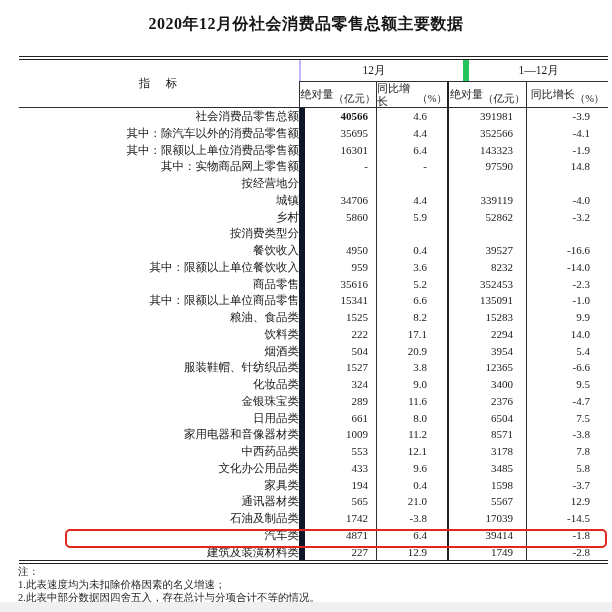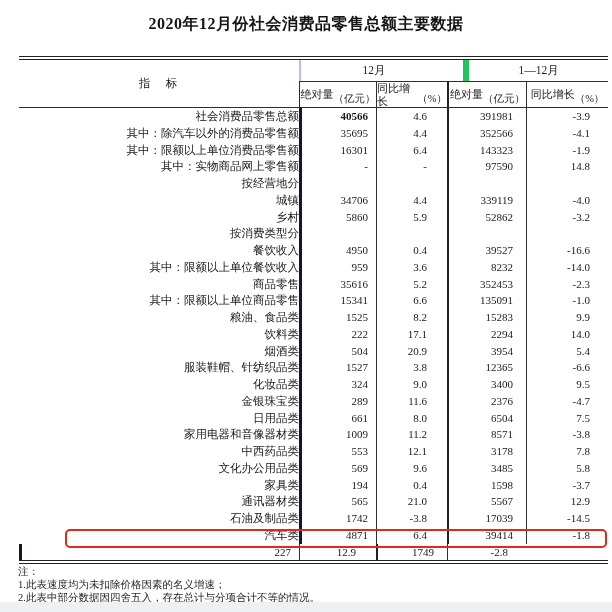--- a/index.html
+++ b/index.html
@@ -45,21 +45,21 @@
     font-size:11.5px;
   }
   .ind-0{padding-left:2px;}
   .ind-1{padding-left:14px;}
   .ind-1_5{padding-left:19px;}
   .ind-2{padding-left:27px;}
   .ind-3{padding-left:53px;}
   .num{
     text-align:right;line-height:16.75px;font-size:11px;white-space:nowrap;
   }
-  .c1{border-left:3px solid #0f172a;padding-right:8px;}
+  .c1{border-left:6px solid #0f172a;padding-right:8px;}
   .c2{border-left:1px solid #2e2e2e;padding-right:20px;}
   .c3{border-left:2px solid #222;padding-right:13px;padding-left:7px;}
   .c4{border-left:1px solid #2e2e2e;padding-right:18px;font-family:Liberation Serif, serif;}
   .bold{font-weight:bold;}
   .hl-box{
     position:absolute;left:46px;width:542px;height:19px;
     border:2px solid #e0281e;border-radius:5px;
     pointer-events:none;box-sizing:border-box;
   }
   .notes{
@@ -200,21 +200,21 @@
         <div class="cell num c1">1009</div>
         <div class="cell num c2">11.2</div>
         <div class="cell num c3">8571</div>
         <div class="cell num c4">-3.8</div>
         <div class="cell lbl ind-3">中西药品类</div>
         <div class="cell num c1">553</div>
         <div class="cell num c2">12.1</div>
         <div class="cell num c3">3178</div>
         <div class="cell num c4">7.8</div>
         <div class="cell lbl ind-3">文化办公用品类</div>
-        <div class="cell num c1">569</div>
+        <div class="cell num c1">433</div>
         <div class="cell num c2">9.6</div>
         <div class="cell num c3">3485</div>
         <div class="cell num c4">5.8</div>
         <div class="cell lbl ind-3">家具类</div>
         <div class="cell num c1">194</div>
         <div class="cell num c2">0.4</div>
         <div class="cell num c3">1598</div>
         <div class="cell num c4">-3.7</div>
         <div class="cell lbl ind-3">通讯器材类</div>
         <div class="cell num c1">565</div>
@@ -224,20 +224,21 @@
         <div class="cell lbl ind-3">石油及制品类</div>
         <div class="cell num c1">1742</div>
         <div class="cell num c2">-3.8</div>
         <div class="cell num c3">17039</div>
         <div class="cell num c4">-14.5</div>
         <div class="cell lbl ind-3">汽车类</div>
         <div class="cell num c1">4871</div>
         <div class="cell num c2">6.4</div>
         <div class="cell num c3">39414</div>
         <div class="cell num c4">-1.8</div>
+        <div class="cell lbl ind-3">建筑及装潢材料类</div>
         <div class="cell num c1">227</div>
         <div class="cell num c2">12.9</div>
         <div class="cell num c3">1749</div>
         <div class="cell num c4">-2.8</div>
       </div>
     <div class="hl-box" id="hl-box" style="top: 469.25px; border-color: rgb(224, 40, 30);"></div>
   </div>
 
   <div class="notes">
     <div>注：</div>

